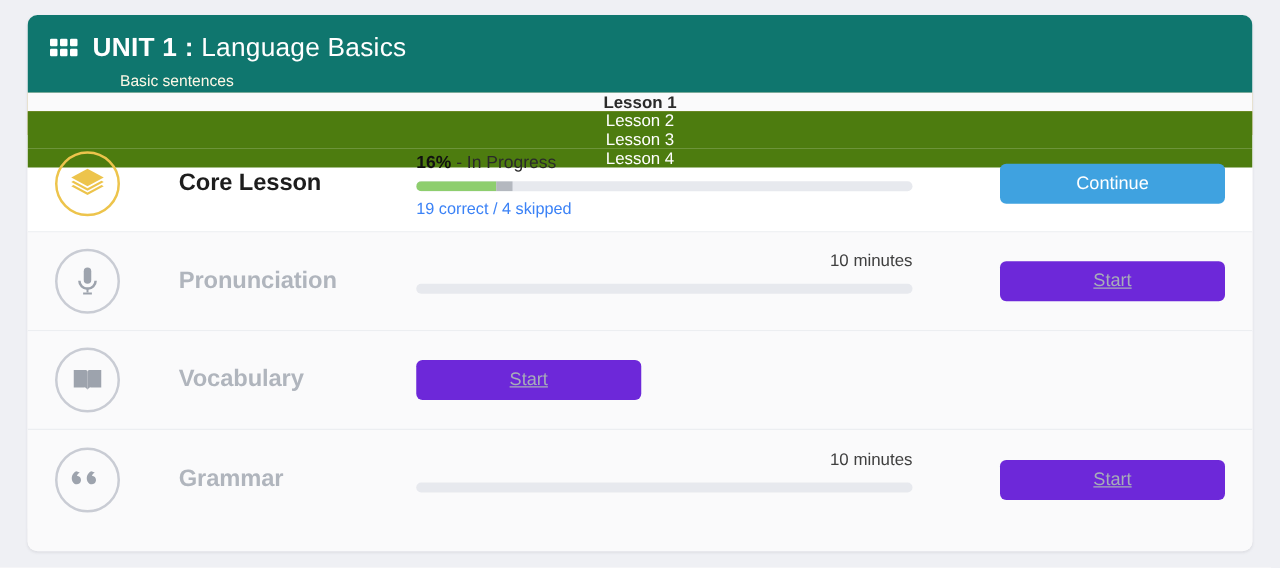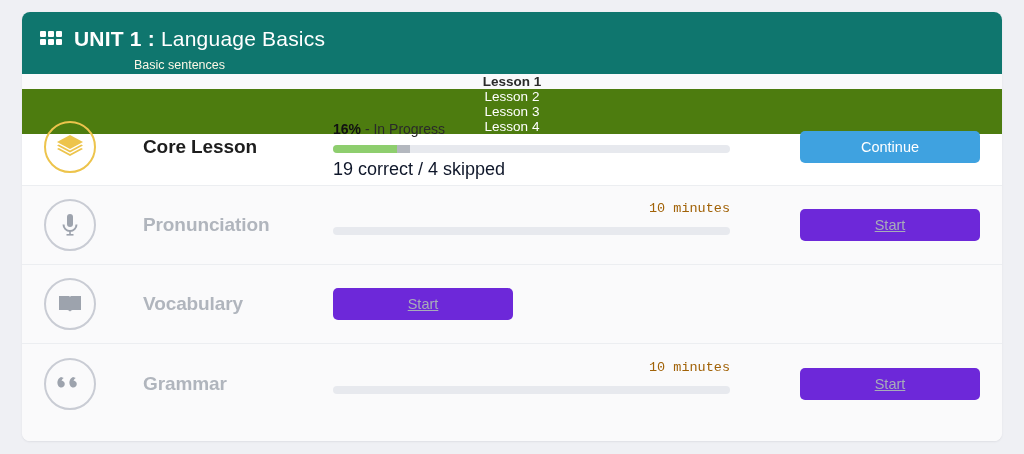--- a/index.html
+++ b/index.html
@@ -66,21 +66,21 @@
   .unit-name {
     color: #ffffff;
     font-size: 21px;
     font-weight: normal;
     letter-spacing: 0.2px;
   }
   .unit-subtitle {
     color: #fdf7e6;
     font-size: 12.5px;
     text-align: left;
-    margin-left: 112px;
+    margin-left: 74px;
     margin-top: 2px;
   }
 
   
   .tabs {
     display: flex;
     height: 34px;
     background: #b39433;
     flex-direction: column;
   }
@@ -175,23 +175,22 @@
   .status-text {
     font-weight: normal;
     color: #2a2a2a;
   }
 
   .minutes {
     position: absolute;
     right: 0;
     top: 2px;
     font-size: 13.5px;
-    color: #a16207;
+    color: #404040;
     white-space: nowrap;
-    font-family: Liberation Mono, monospace;
   }
 
   .bar {
     position: absolute;
     left: 0;
     right: 0;
     top: 24px;
     height: 8px;
     border-radius: 4px;
     background: #e7e9ee;
@@ -208,22 +207,22 @@
   }
   .bar-skip {
     height: 100%;
     background: #b4b8bf;
   }
 
   .sub-line {
     position: absolute;
     left: 0;
     top: 38px;
-    font-size: 18px;
-    color: #0f172a;
+    font-size: 13px;
+    color: #3b82f6;
     white-space: nowrap;
   }
 
   .row-action {
     flex: none;
     width: 180px;
     margin-right: 22px;
     display: flex;
     justify-content: center;
   }

